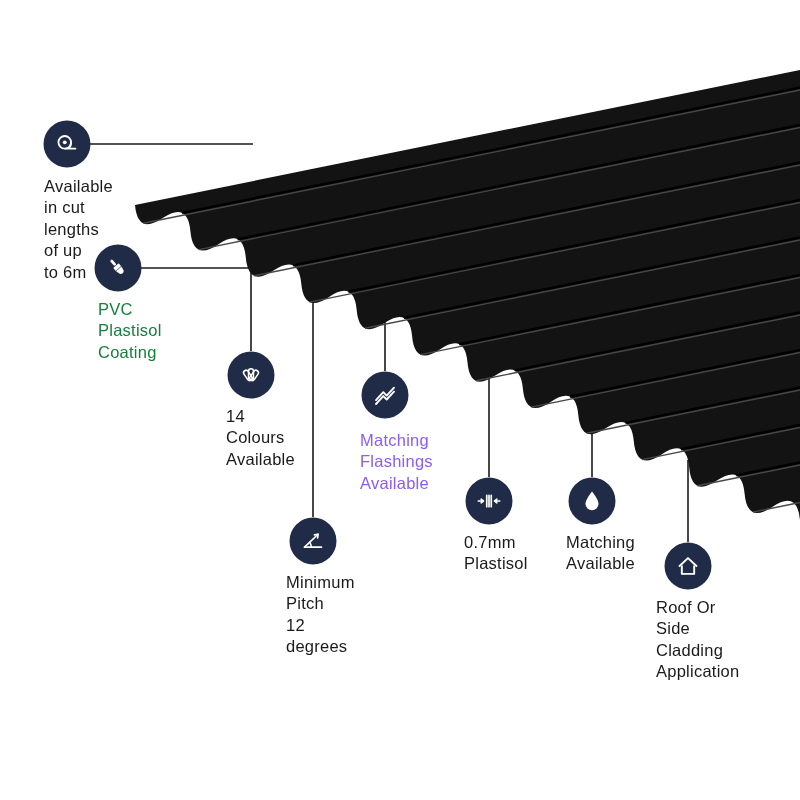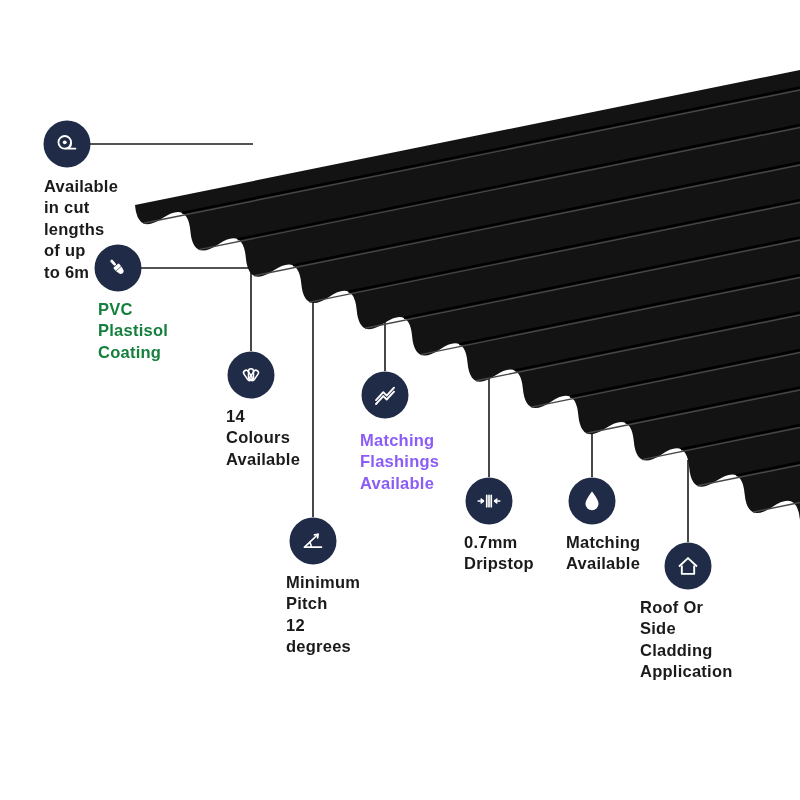--- a/index.html
+++ b/index.html
@@ -12,21 +12,21 @@
   svg.scene{position:absolute;left:0;top:0;z-index:1;}
   .callout{position:absolute;z-index:2;}
   .badge{
     position:absolute;width:47px;height:47px;border-radius:50%;
     background:#202c47;display:flex;align-items:center;justify-content:center;
     transform:translate(-50%,-50%);
   }
   .badge svg{width:27px;height:27px;display:block;}
   .feature-label{
     position:absolute;white-space:pre-line;
-    font-size:16.5px;line-height:1.3;font-weight:700;
+    font-size:16.5px;line-height:1.3;font-weight:400;
     color:#1a1a1a;letter-spacing:.015em;
   }
   .connector{stroke:#1a1a1a;stroke-width:1.6;}
 </style>
 </head>
 <body>
 
 <div class="stage">
 
   <svg class="scene" width="800" height="800" viewBox="0 0 800 800">
@@ -118,38 +118,38 @@
 
   <div class="callout">
     <div class="badge" style="left: 489px; top: 501px; background: rgb(32, 44, 71);">
       <svg viewBox="0 0 24 24" fill="none" stroke="#fff" stroke-width="1.5" stroke-linecap="round">
         <path d="M10 7 V17 M12 7 V17 M14 7 V17"></path>
         <path d="M2.5 12 H7 M7 12 l-2 -1.6 M7 12 l-2 1.6"></path>
         <path d="M21.5 12 H17 M17 12 l2 -1.6 M17 12 l2 1.6"></path>
       </svg>
     </div>
     <div class="feature-label" style="left: 464px; top: 532px; color: rgb(26, 26, 26);">0.7mm
-Dripstop</div>
+Plastisol</div>
   </div>
 
   <div class="callout">
     <div class="badge" style="left: 592px; top: 501px; background: rgb(32, 44, 71);">
       <svg viewBox="0 0 24 24">
         <path d="M12 3.5 C12 3.5 6.2 10.5 6.2 14.4 A5.8 5.8 0 0 0 17.8 14.4 C17.8 10.5 12 3.5 12 3.5 Z" fill="#fff"></path>
       </svg>
     </div>
     <div class="feature-label" style="left: 566px; top: 532px; color: rgb(26, 26, 26);">Matching
 Available</div>
   </div>
 
   <div class="callout">
     <div class="badge" style="left: 688px; top: 566px; background: rgb(32, 44, 71);">
       <svg viewBox="0 0 24 24" fill="none" stroke="#fff" stroke-width="1.7" stroke-linejoin="round">
         <path d="M4 12.5 L12 5 L20 12.5"></path>
         <path d="M6.5 11.5 V19 H17.5 V11.5"></path>
       </svg>
     </div>
-    <div class="feature-label" style="left: 640px; top: 597px; color: rgb(26, 26, 26);">Roof Or Side
+    <div class="feature-label" style="left: 656px; top: 597px; color: rgb(26, 26, 26);">Roof Or Side
 Cladding
 Application</div>
   </div>
 
 </div>
 
 </body></html>

